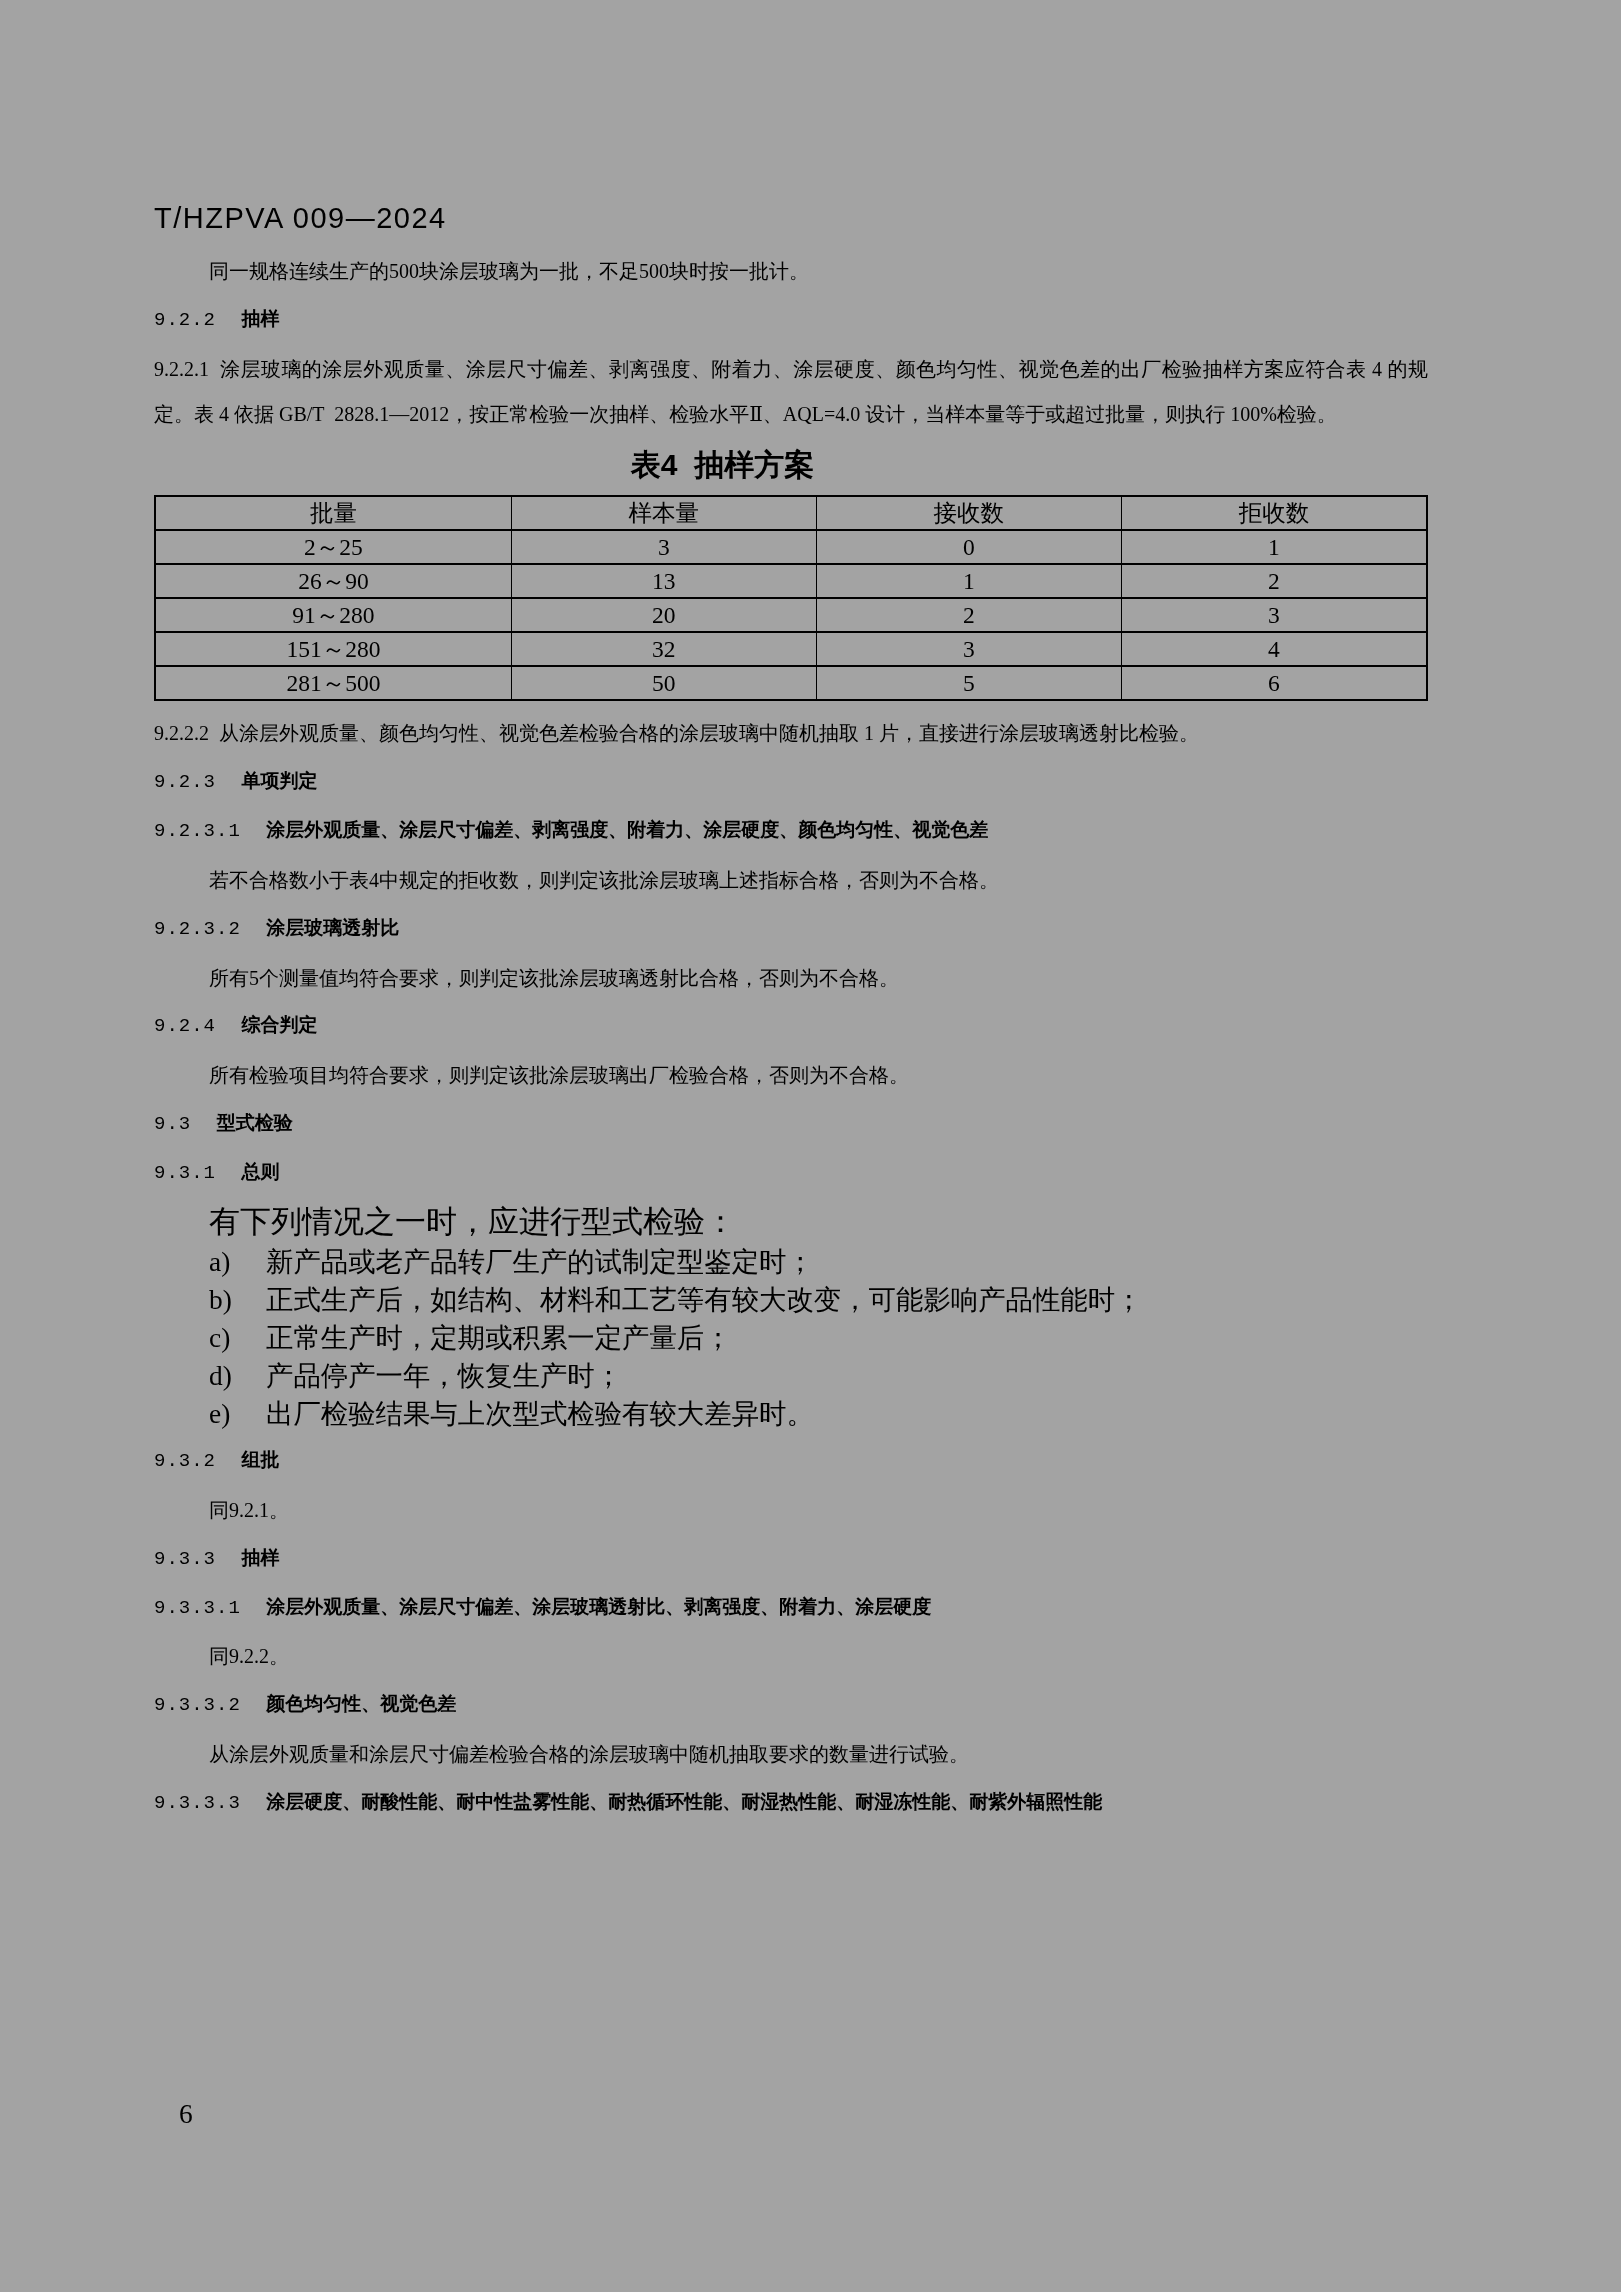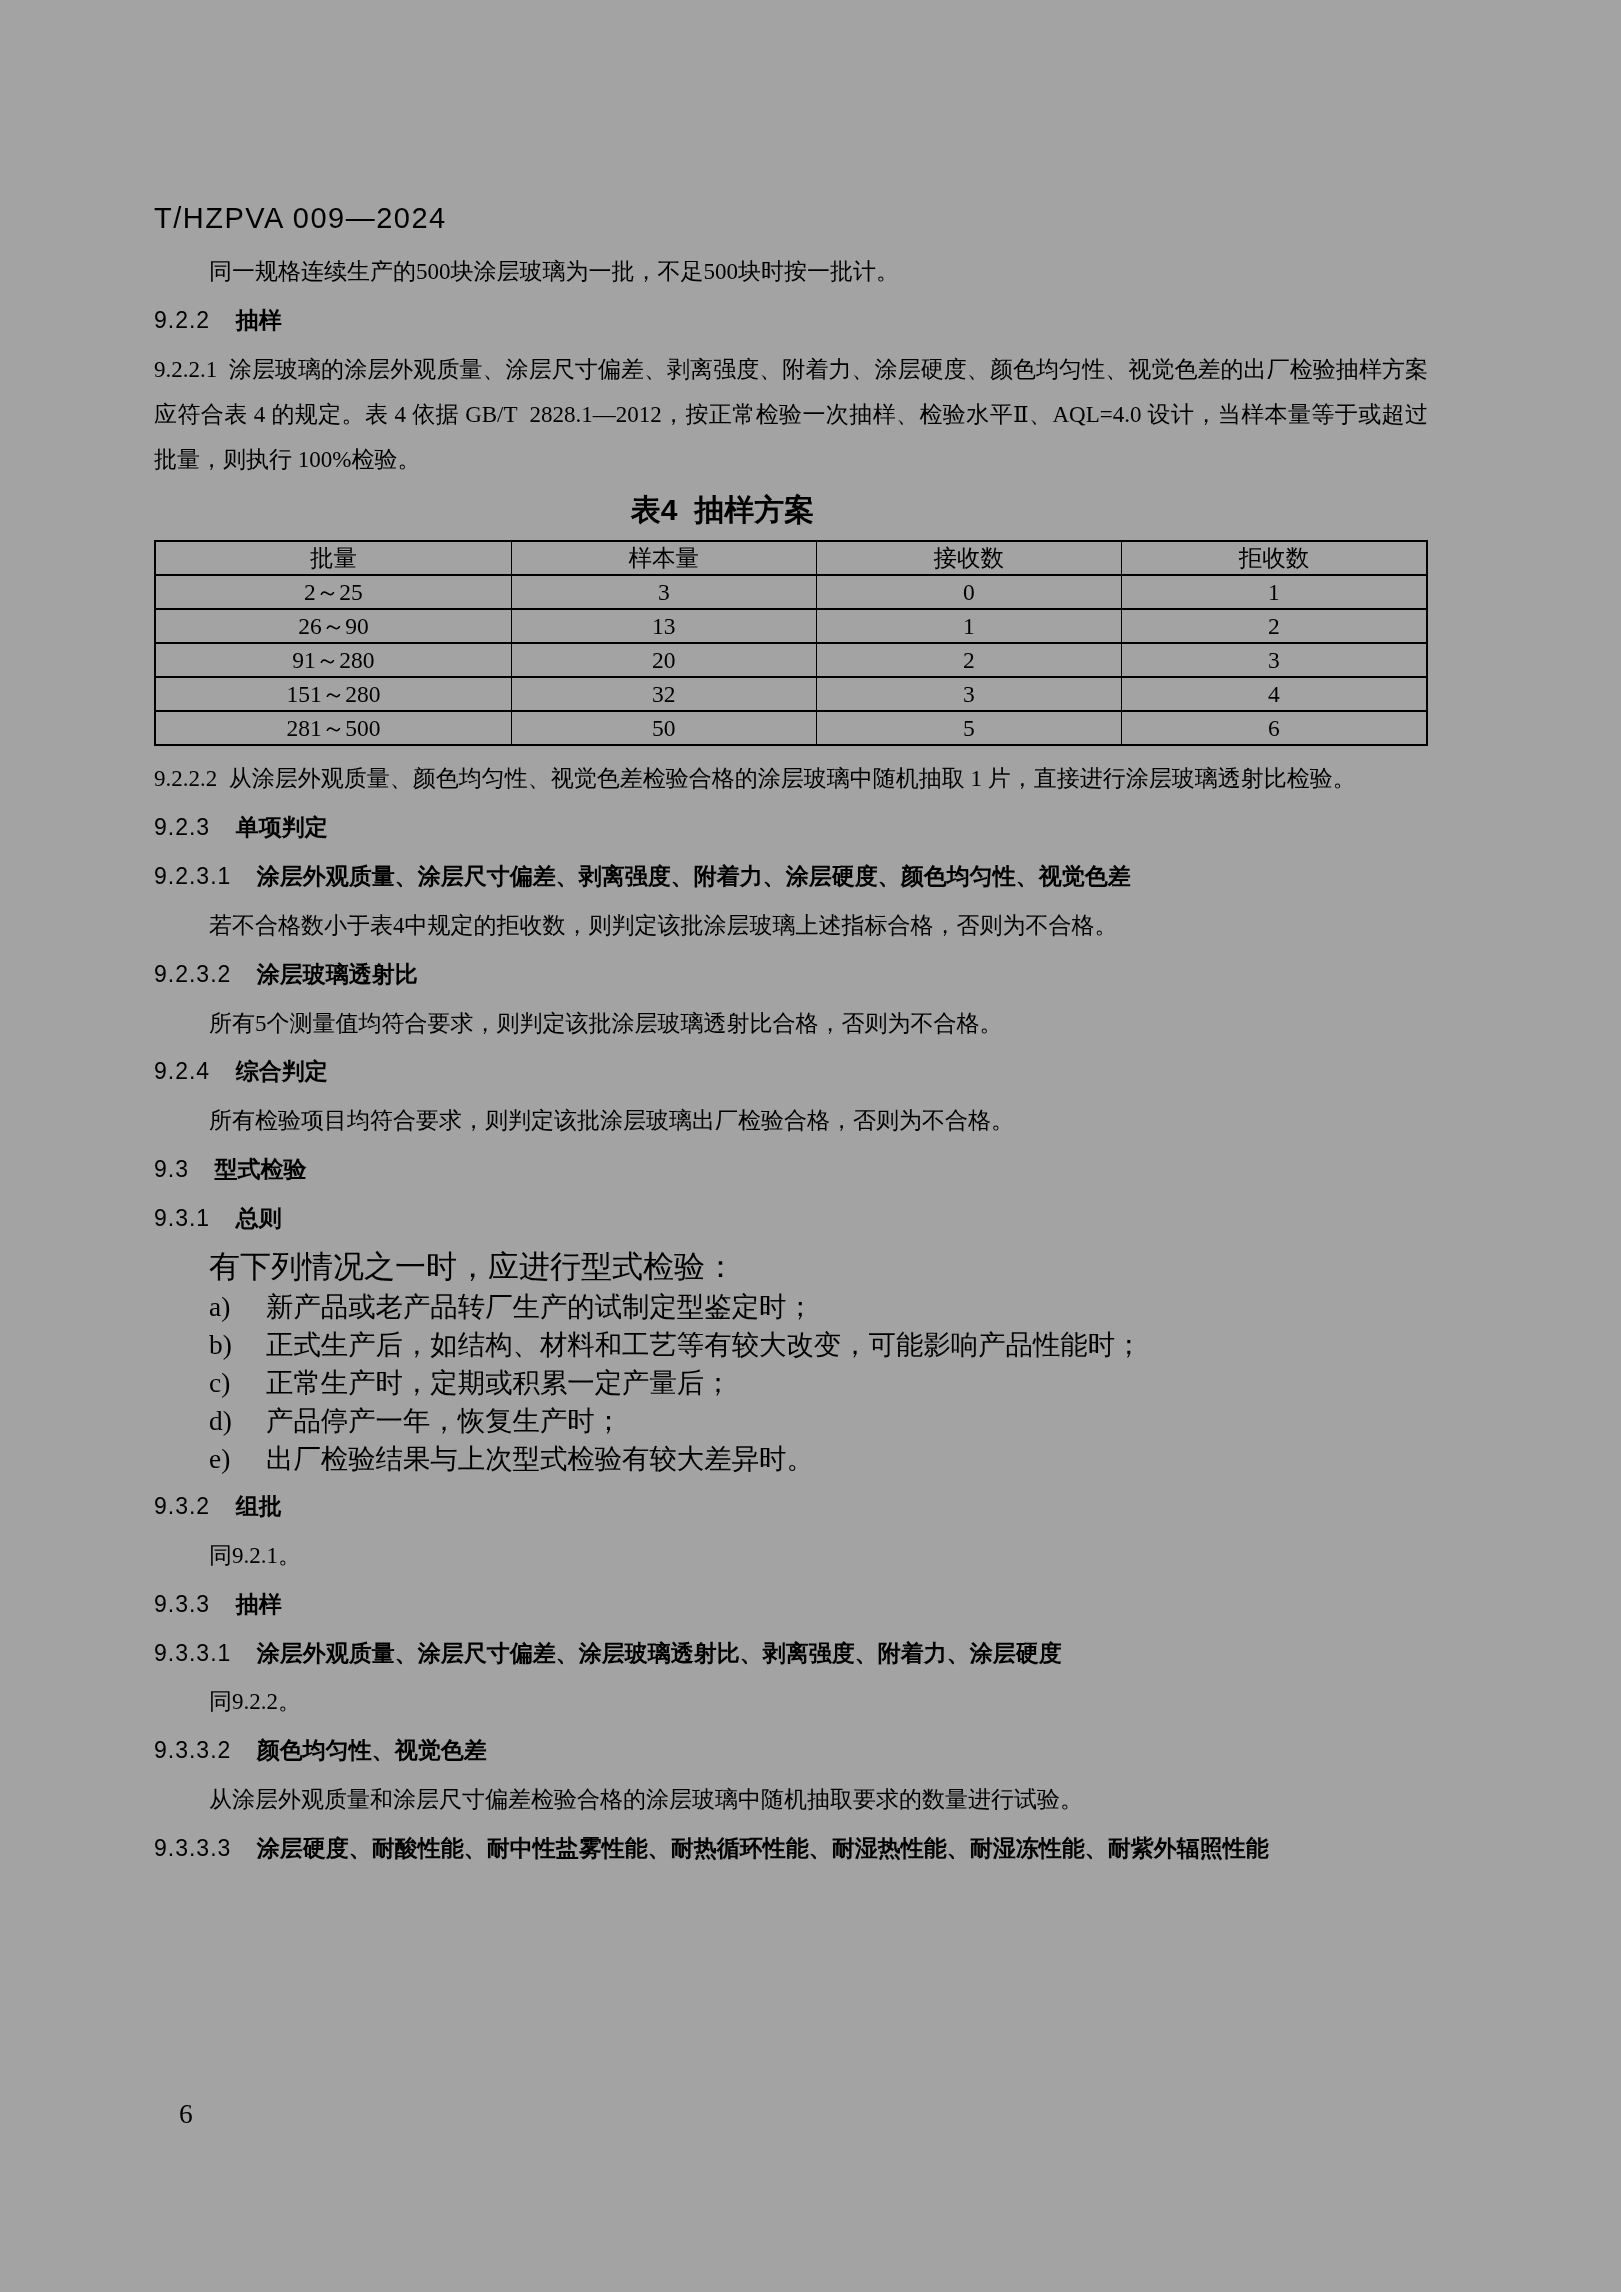--- a/index.html
+++ b/index.html
@@ -17,30 +17,30 @@
     width:1274px;
   }
   .docnum{
     font-family:"Liberation Sans","DejaVu Sans",sans-serif;
     font-size:29px;line-height:45px;
     letter-spacing:1.5px;
     margin:0 0 7.8px 0;
     white-space:pre-wrap;
   }
   p.body{
-    font-size:23px;line-height:45px;
+    font-size:20px;line-height:45px;
     margin:3.9px 0;
     white-space:pre-wrap;
     text-align:justify;
   }
   p.indent{text-indent:55px;}
   .sec{
-    font-size:23px;line-height:45px;
+    font-size:19px;line-height:45px;
     margin:3.9px 0;
-    font-family:Liberation Sans, sans-serif;
+    font-family:Liberation Mono, monospace;
     font-weight:700;
     white-space:pre-wrap;
   }
   .sec .num{
     font-weight:400;
     margin-right:25.5px;
     letter-spacing:1px;
   }
   .tabletitle{
     width:1137px;

